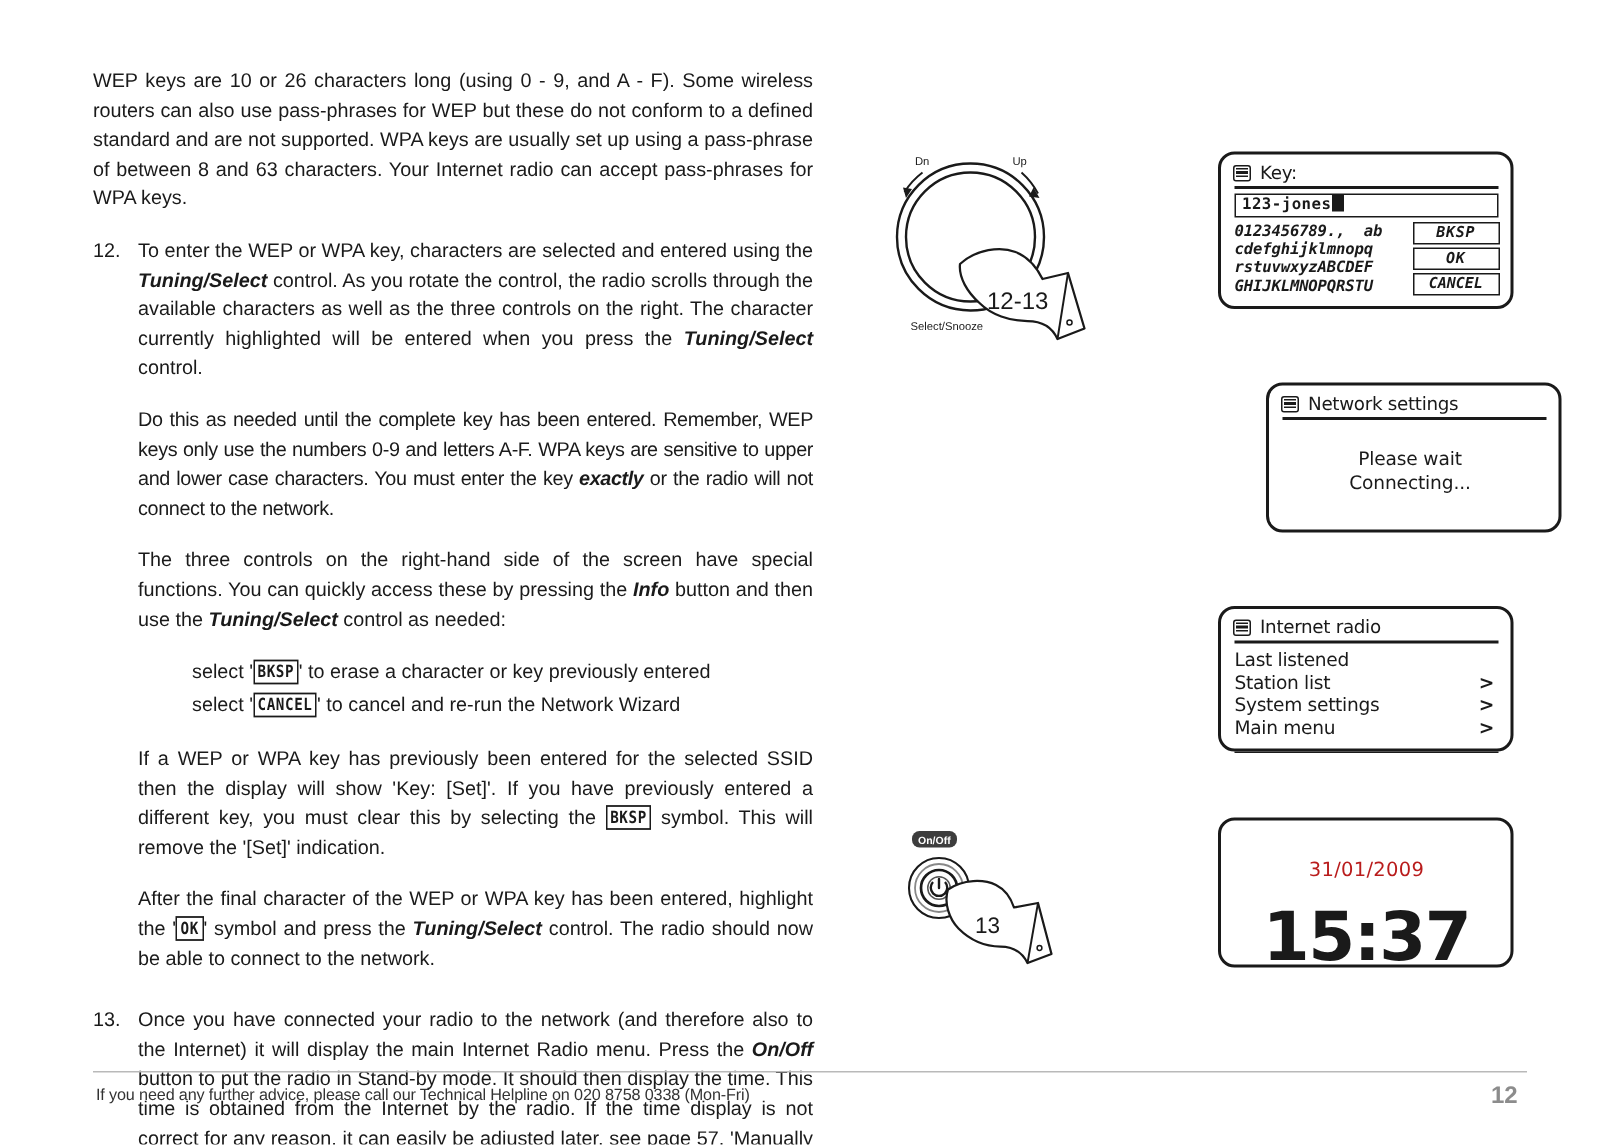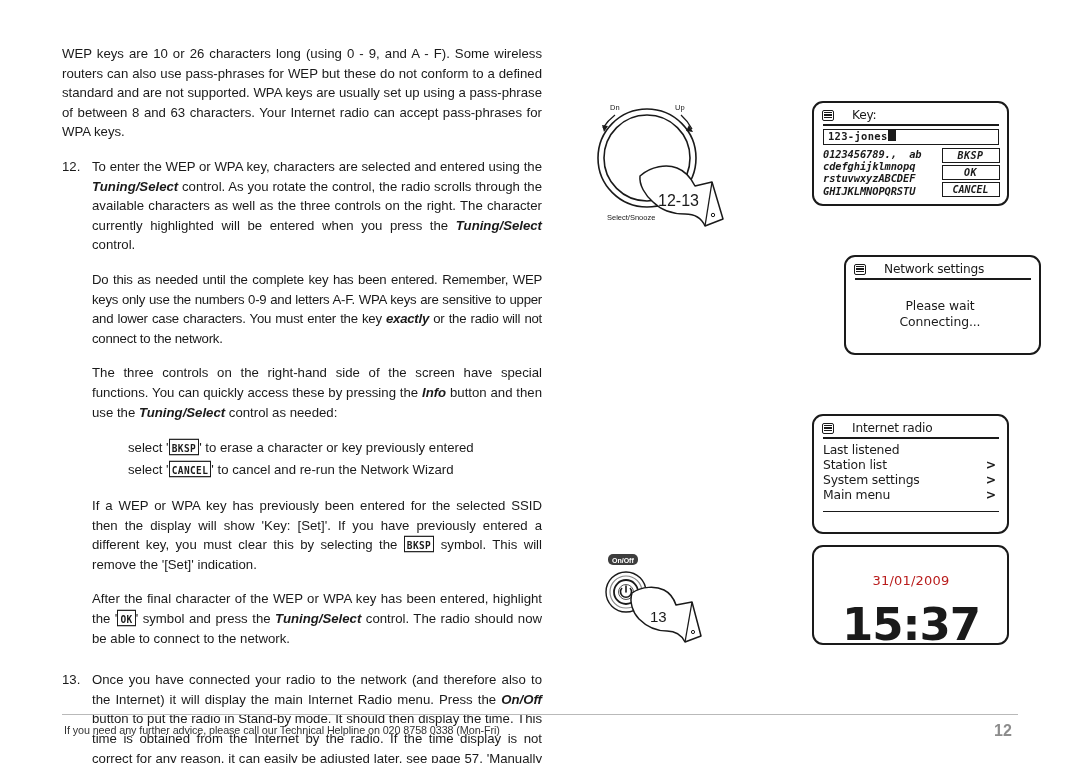--- a/index.html
+++ b/index.html
@@ -113,32 +113,32 @@
   
   .lcd {
     position: absolute;
     background: #ffffff;
     border: 2.3px solid #1a1a1a;
     border-radius: 11px;
     box-sizing: border-box;
   }
   #lcd-key      { left: 812px; top: 101px;  width: 197px; height: 105px; }
   #lcd-network  { left: 844px; top: 255px;  width: 197px; height: 100px; }
-  #lcd-menu     { left: 812px; top: 414px;  width: 197px; height: 120px;  }
+  #lcd-menu     { left: 812px; top: 404px;  width: 197px; height: 97px;  }
   #lcd-clock    { left: 812px; top: 545px;  width: 197px; height: 100px; }
 
   .lcd-inner {
     padding: 5px 7px 0 8px;
     font-family: "DejaVu Sans", sans-serif;
   }
 
   .lcd-title-row {
     display: flex;
     align-items: center;
-    gap: 18px;
+    gap: 6px;
     padding-bottom: 2px;
   }
   .menu-icon {
     width: 12px;
     height: 11px;
     border: 1.3px solid #1a1a1a;
     border-radius: 2px;
     box-sizing: border-box;
     display: inline-flex;
     flex-direction: column;

